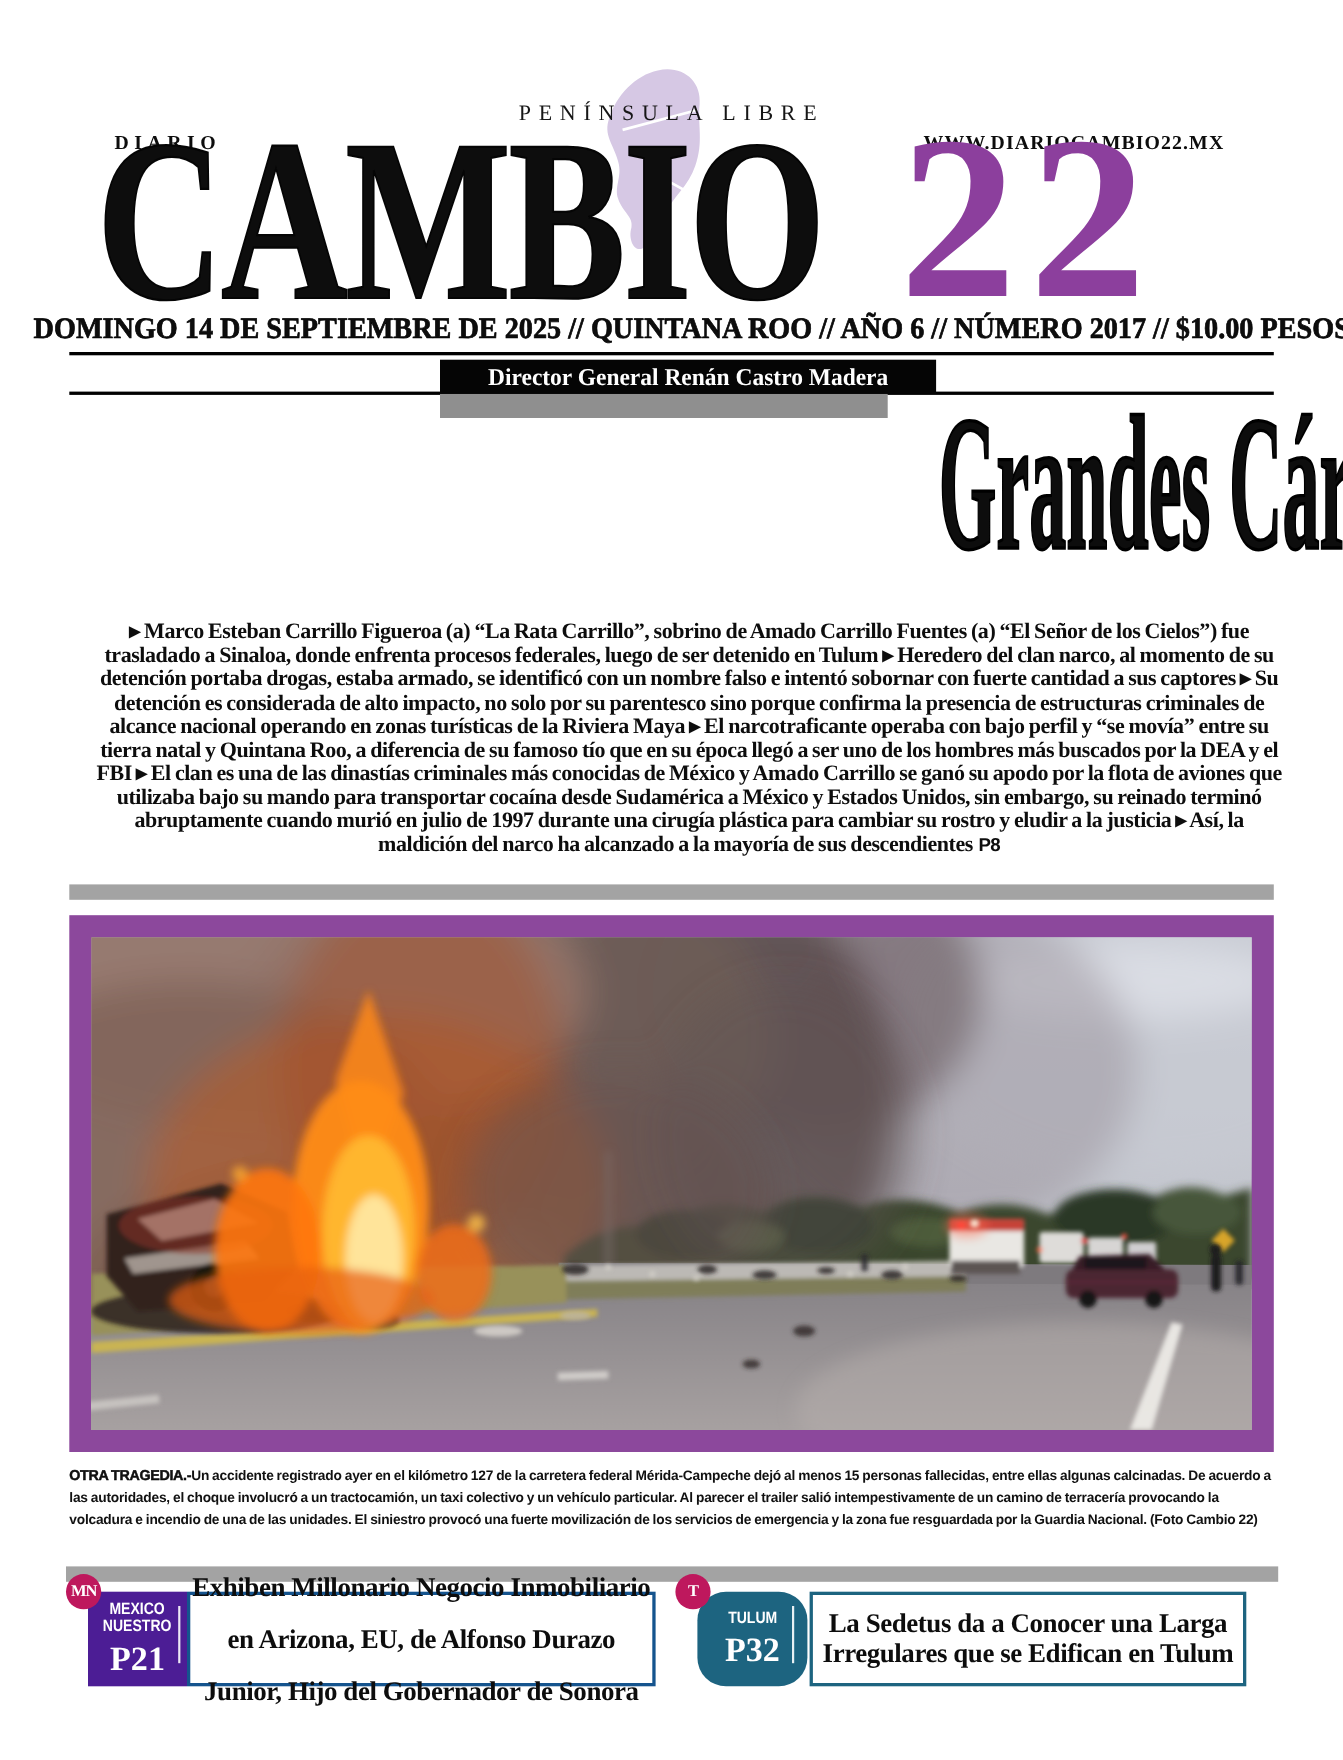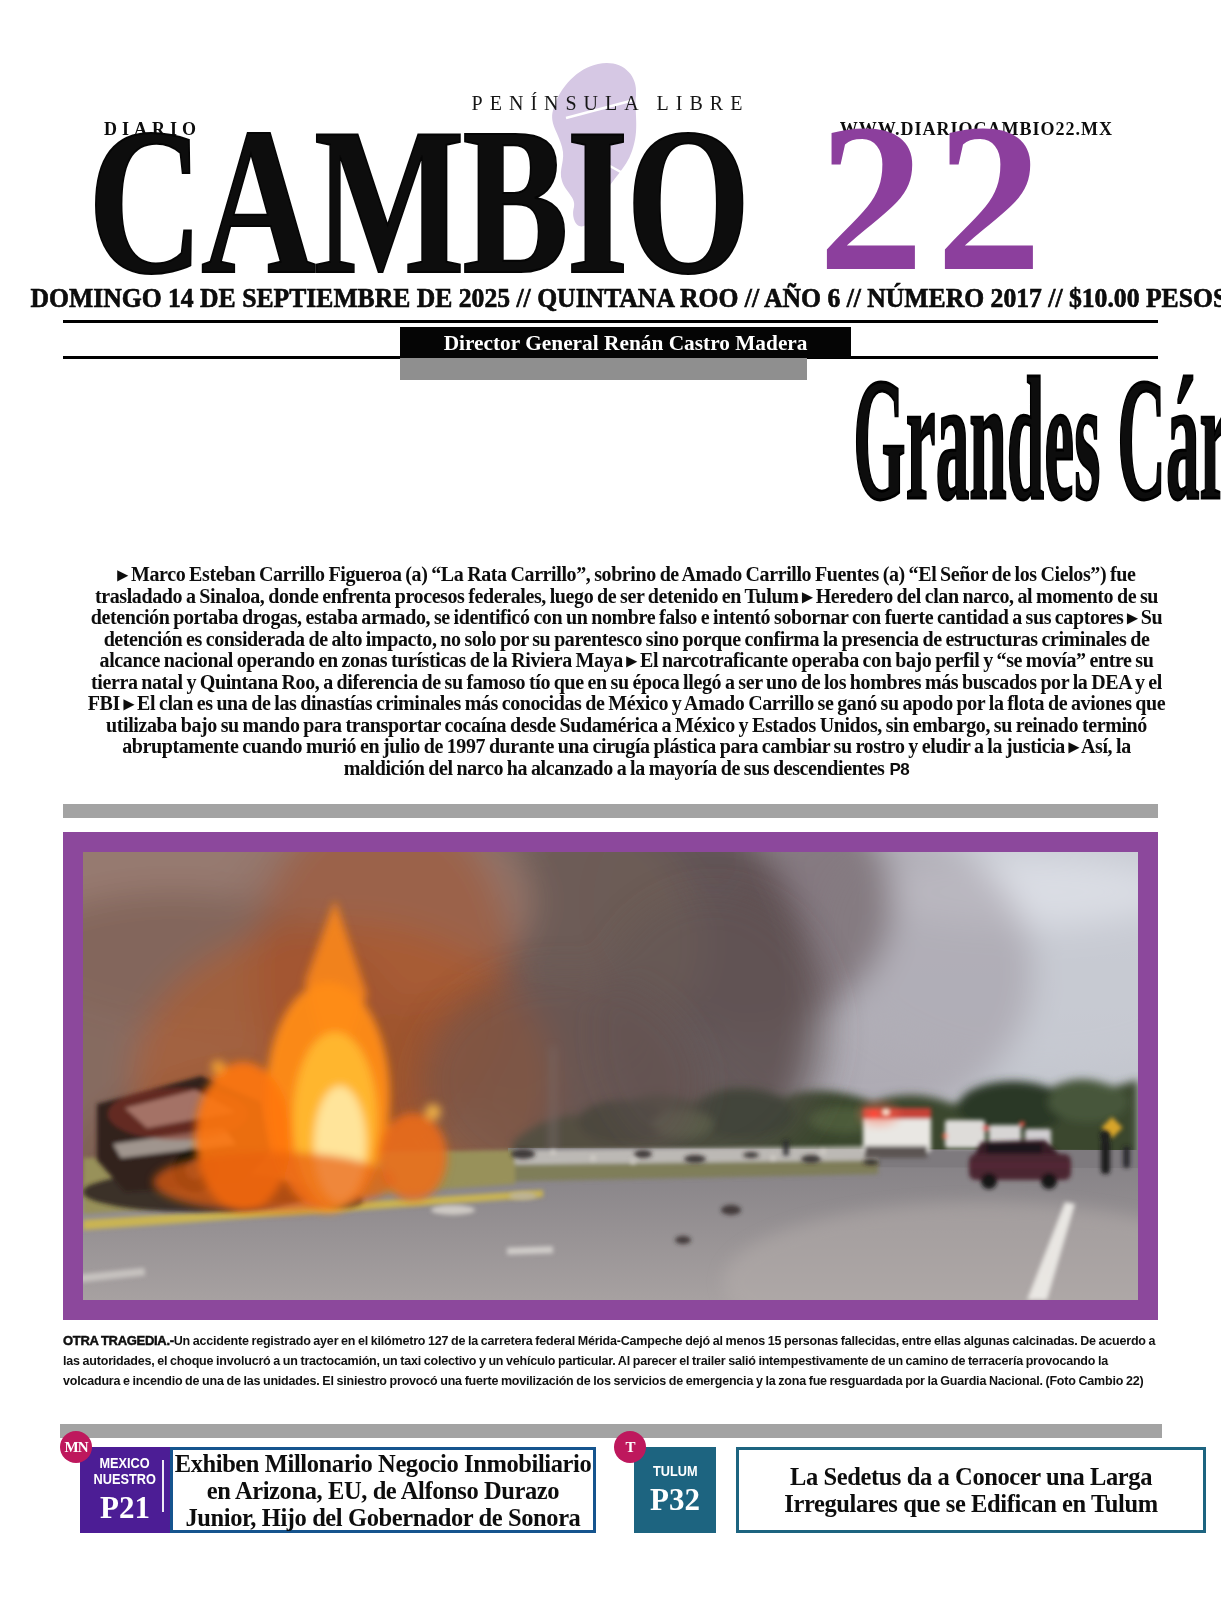--- a/index.html
+++ b/index.html
@@ -59,29 +59,29 @@
          display:flex;align-items:center;justify-content:center;z-index:5;
          font-size:15px;font-weight:bold;letter-spacing:-1px;}
   .badge-mn{left:60px;top:1431px;} .badge-t{left:614px;top:1431px;}
   .secbox{top:1447px;height:86px;display:flex;flex-direction:column;align-items:center;
           justify-content:center;color:#fff;z-index:4;}
   .secbox .secline{display:inline-block;font-family:"Liberation Sans",sans-serif;
           font-size:15px;font-weight:bold;line-height:16px;transform:scaleX(0.85);
           white-space:nowrap;}
   .secbox .secpage{font-size:31px;font-weight:bold;line-height:34px;margin-top:4px;}
   .secbox-blue{left:80px;width:90px;background:#4c1d95;}
-  .secbox-teal{left:634px;width:82px;background:#1d6480;}
+  .secbox-teal{left:634px;width:100px;background:#1d6480;border-radius:26px;}
   .vline{width:2px;height:52px;top:1460px;background:rgba(255,255,255,0.9);z-index:5;}
   .vline-left{left:162px;} .vline-right{left:720px;}
   .headbox{top:1447px;height:86px;background:#fff;box-sizing:border-box;
            display:flex;flex-direction:column;align-items:center;justify-content:center;
            text-align:center;font-weight:bold;font-size:24.5px;line-height:27px;
            letter-spacing:-0.4px;}
-  .headbox-blue{left:170px;width:426px;border:3px solid #15548e;}
-  .headbox-teal{left:736px;width:470px;border:3px solid #1d6480;}
+  .headbox-blue{left:170px;width:426px;border:3px solid #15548e;gap:20px;}
+  .headbox-teal{left:736px;width:397px;border:3px solid #1d6480;}
 </style>
 </head>
 <body>
 
 <svg class="abs peninsula" viewBox="0 0 116 176">
   <path d="M62 6 C84 1 102 15 100 37 C98 55 104 71 96 93 C90 111 76 121 68 137 C62 149 58 163 48 168 C40 171 35 159 38 149 C40 139 30 135 26 123 C22 111 30 103 26 89 C22 73 12 65 18 49 C24 29 42 10 62 6 Z" fill="#d6c8e4"></path>
   <path d="M30 60 L98 42" stroke="#ffffff" stroke-width="2.5" fill="none"></path>
   <path d="M52 96 L92 118" stroke="#ffffff" stroke-width="2.5" fill="none"></path>
 </svg>
 <div class="abs tagline">PENÍNSULA LIBRE</div>

